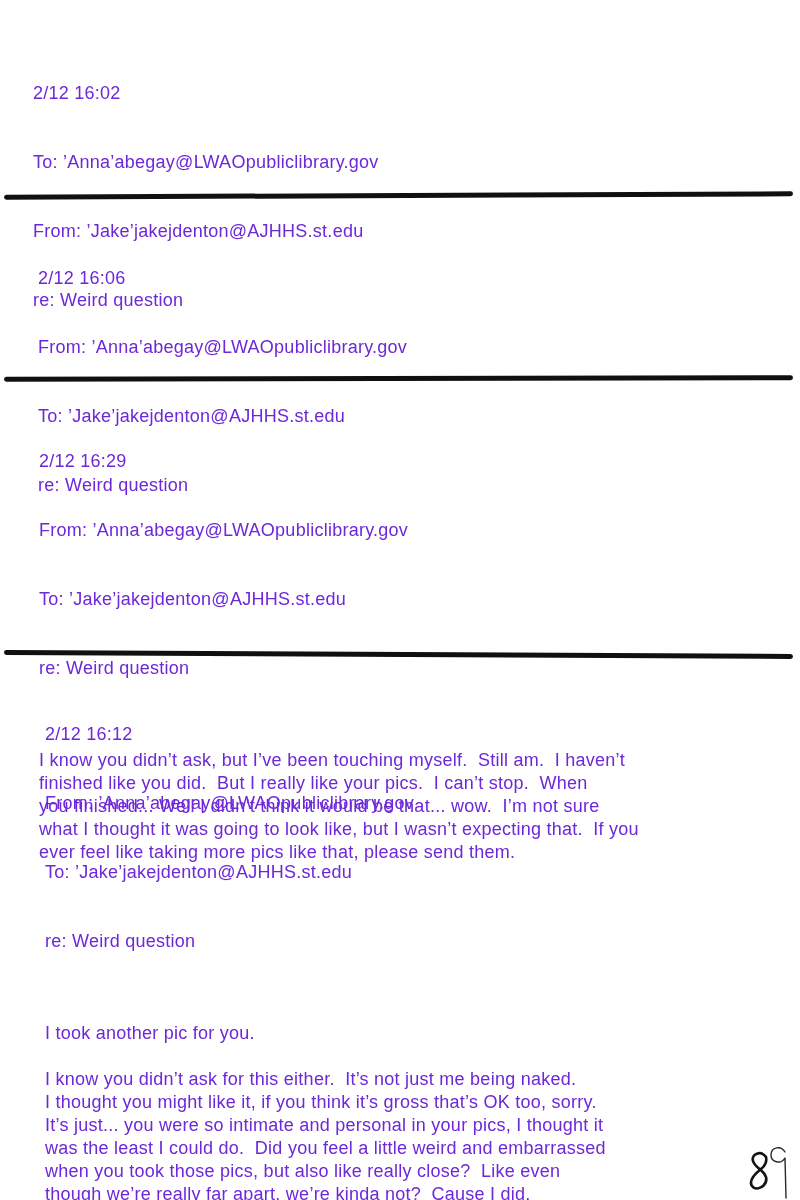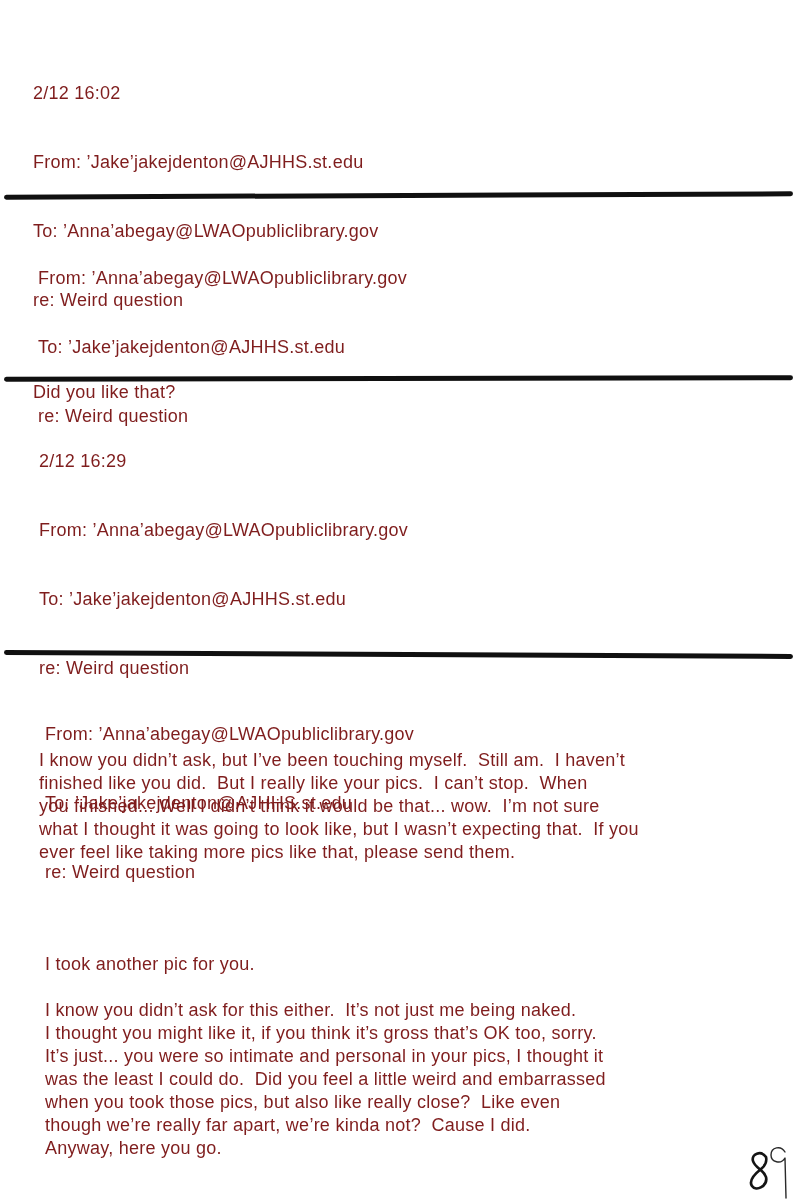--- a/index.html
+++ b/index.html
@@ -7,21 +7,21 @@
     padding: 0;
     background: #e8e8e8;
   }
   .page {
     position: relative;
     width: 800px;
     height: 1200px;
     background: #ffffff;
     overflow: hidden;
     font-family: "Liberation Sans", "DejaVu Sans", sans-serif;
-    color: #7f1d1d;
+    color: #6d28d9;
   }
   .email {
     position: absolute;
     font-size: 18px;
     line-height: 23px;
     letter-spacing: 0.25px;
     white-space: pre;
   }
   .email .hdr-line {
     display: block;
@@ -52,29 +52,29 @@
     top: 1140px;
   }
 </style>
 </head>
 <body>
 
 <div class="page">
 
   <div class="email email-1">
     <span class="hdr-line">2/12 16:02</span>
+    <span class="hdr-line">To: ’Anna’abegay@LWAOpubliclibrary.gov</span>
     <span class="hdr-line">From: ’Jake’jakejdenton@AJHHS.st.edu</span>
-    <span class="hdr-line">To: ’Anna’abegay@LWAOpubliclibrary.gov</span>
     <span class="hdr-line">re: Weird question</span>
-    <span class="body">Did you like that?</span>
   </div>
 
   <div class="sep sep-1"></div>
 
   <div class="email email-2">
+    <span class="hdr-line">2/12 16:06</span>
     <span class="hdr-line">From: ’Anna’abegay@LWAOpubliclibrary.gov</span>
     <span class="hdr-line">To: ’Jake’jakejdenton@AJHHS.st.edu</span>
     <span class="hdr-line">re: Weird question</span>
   </div>
 
   <div class="sep sep-2"></div>
 
   <div class="email email-3">
     <span class="hdr-line">2/12 16:29</span>
     <span class="hdr-line">From: ’Anna’abegay@LWAOpubliclibrary.gov</span>
@@ -83,20 +83,21 @@
     <span class="body">I know you didn’t ask, but I’ve been touching myself.  Still am.  I haven’t
 finished like you did.  But I really like your pics.  I can’t stop.  When
 you finished... Well I didn’t think it would be that... wow.  I’m not sure
 what I thought it was going to look like, but I wasn’t expecting that.  If you
 ever feel like taking more pics like that, please send them.</span>
   </div>
 
   <div class="sep sep-3"></div>
 
   <div class="email email-4">
+    <span class="hdr-line">2/12 16:12</span>
     <span class="hdr-line">From: ’Anna’abegay@LWAOpubliclibrary.gov</span>
     <span class="hdr-line">To: ’Jake’jakejdenton@AJHHS.st.edu</span>
     <span class="hdr-line">re: Weird question</span>
     <span class="body">I took another pic for you.
 
 I know you didn’t ask for this either.  It’s not just me being naked.
 I thought you might like it, if you think it’s gross that’s OK too, sorry.
 It’s just... you were so intimate and personal in your pics, I thought it
 was the least I could do.  Did you feel a little weird and embarrassed
 when you took those pics, but also like really close?  Like even

